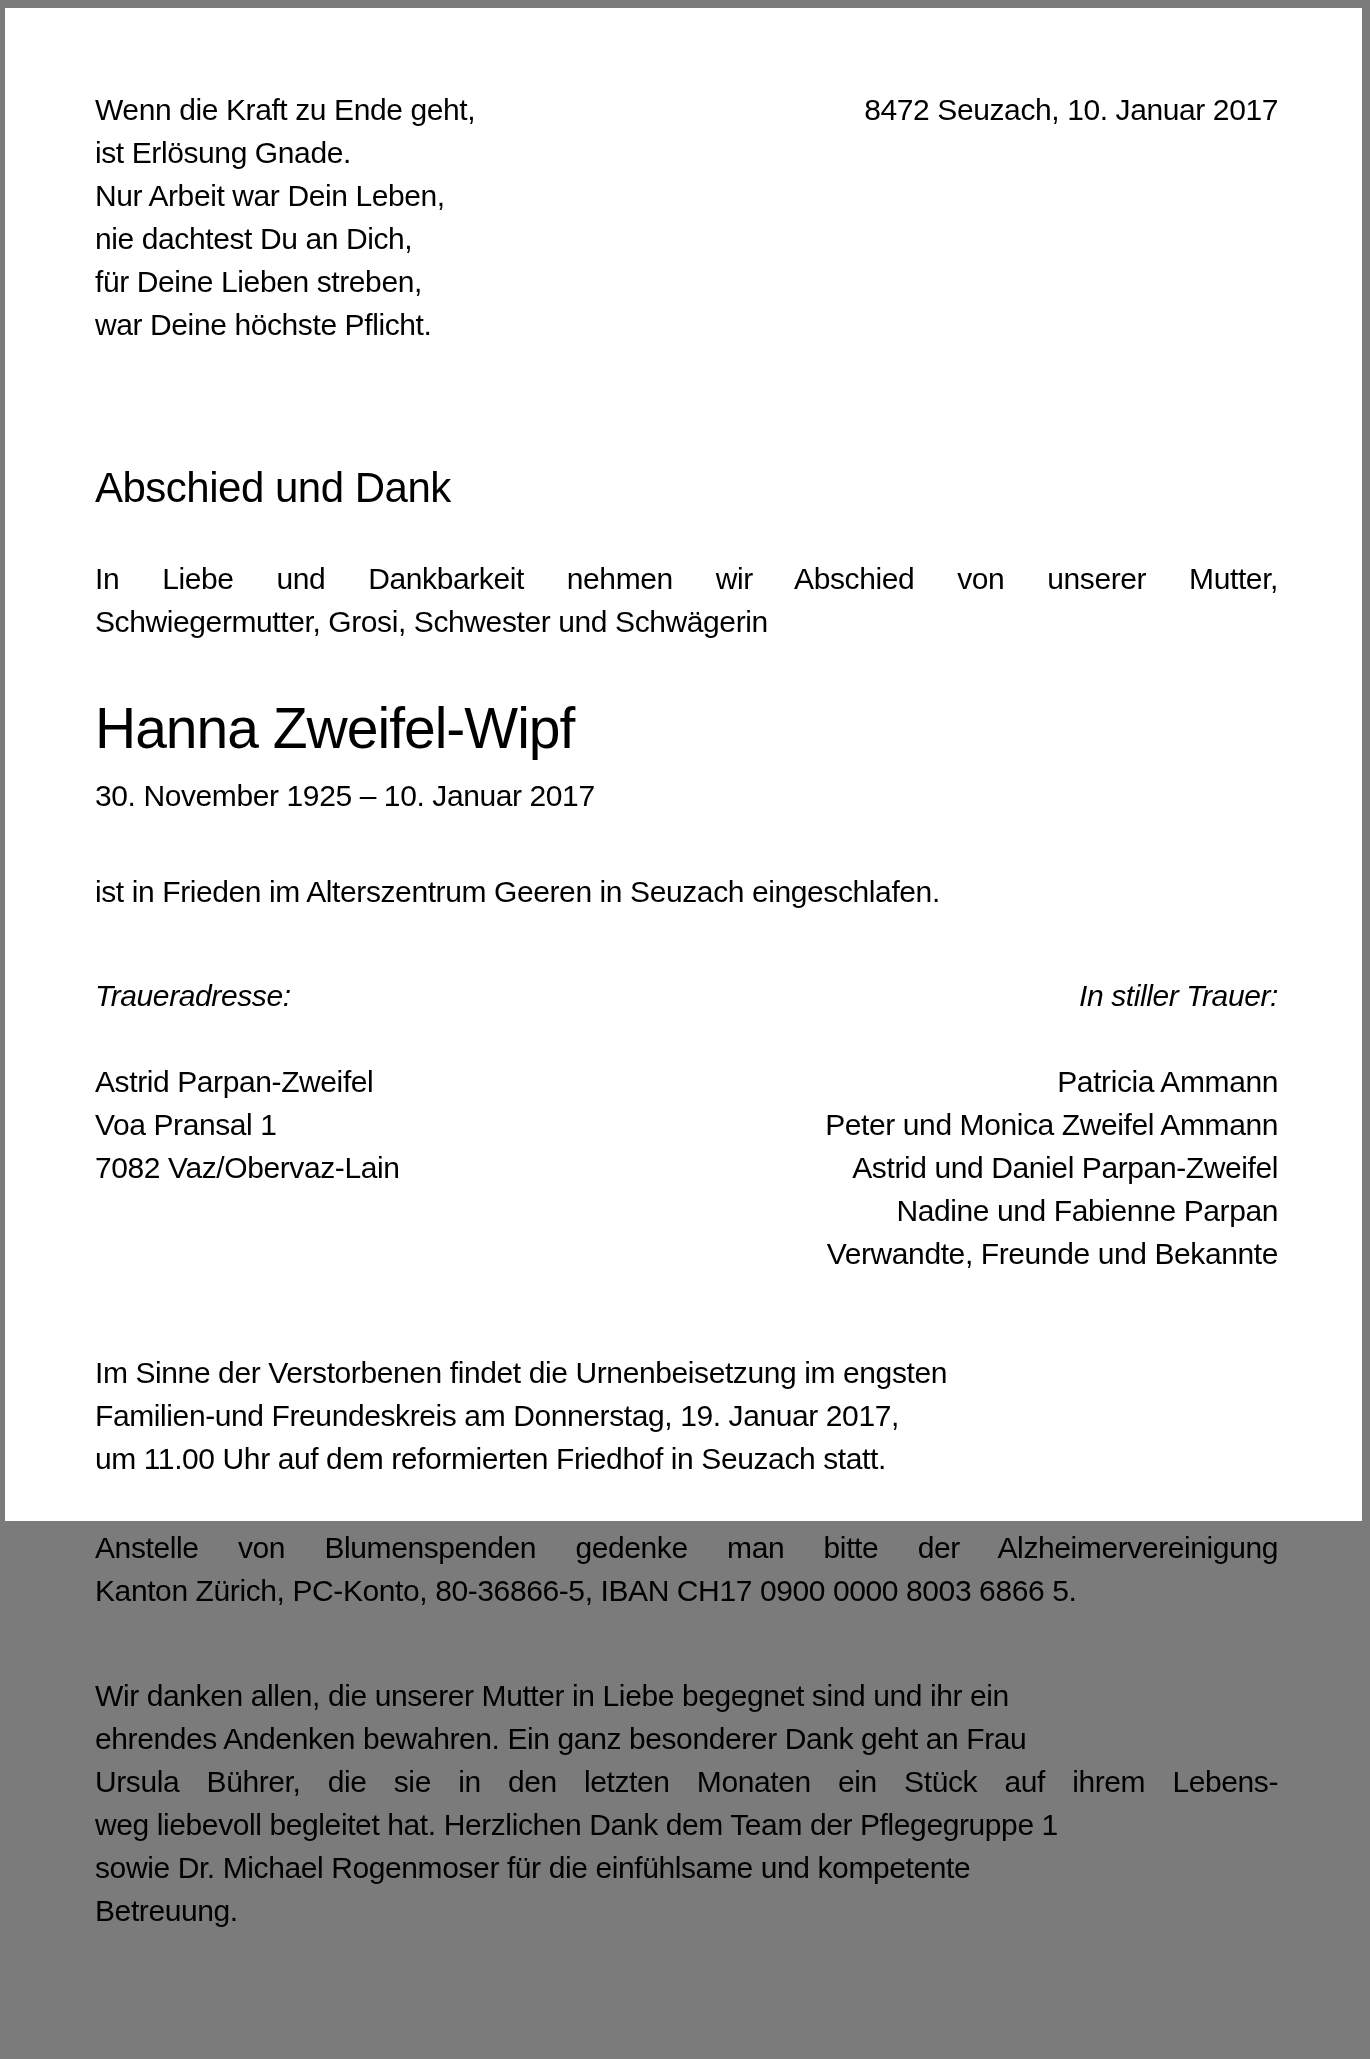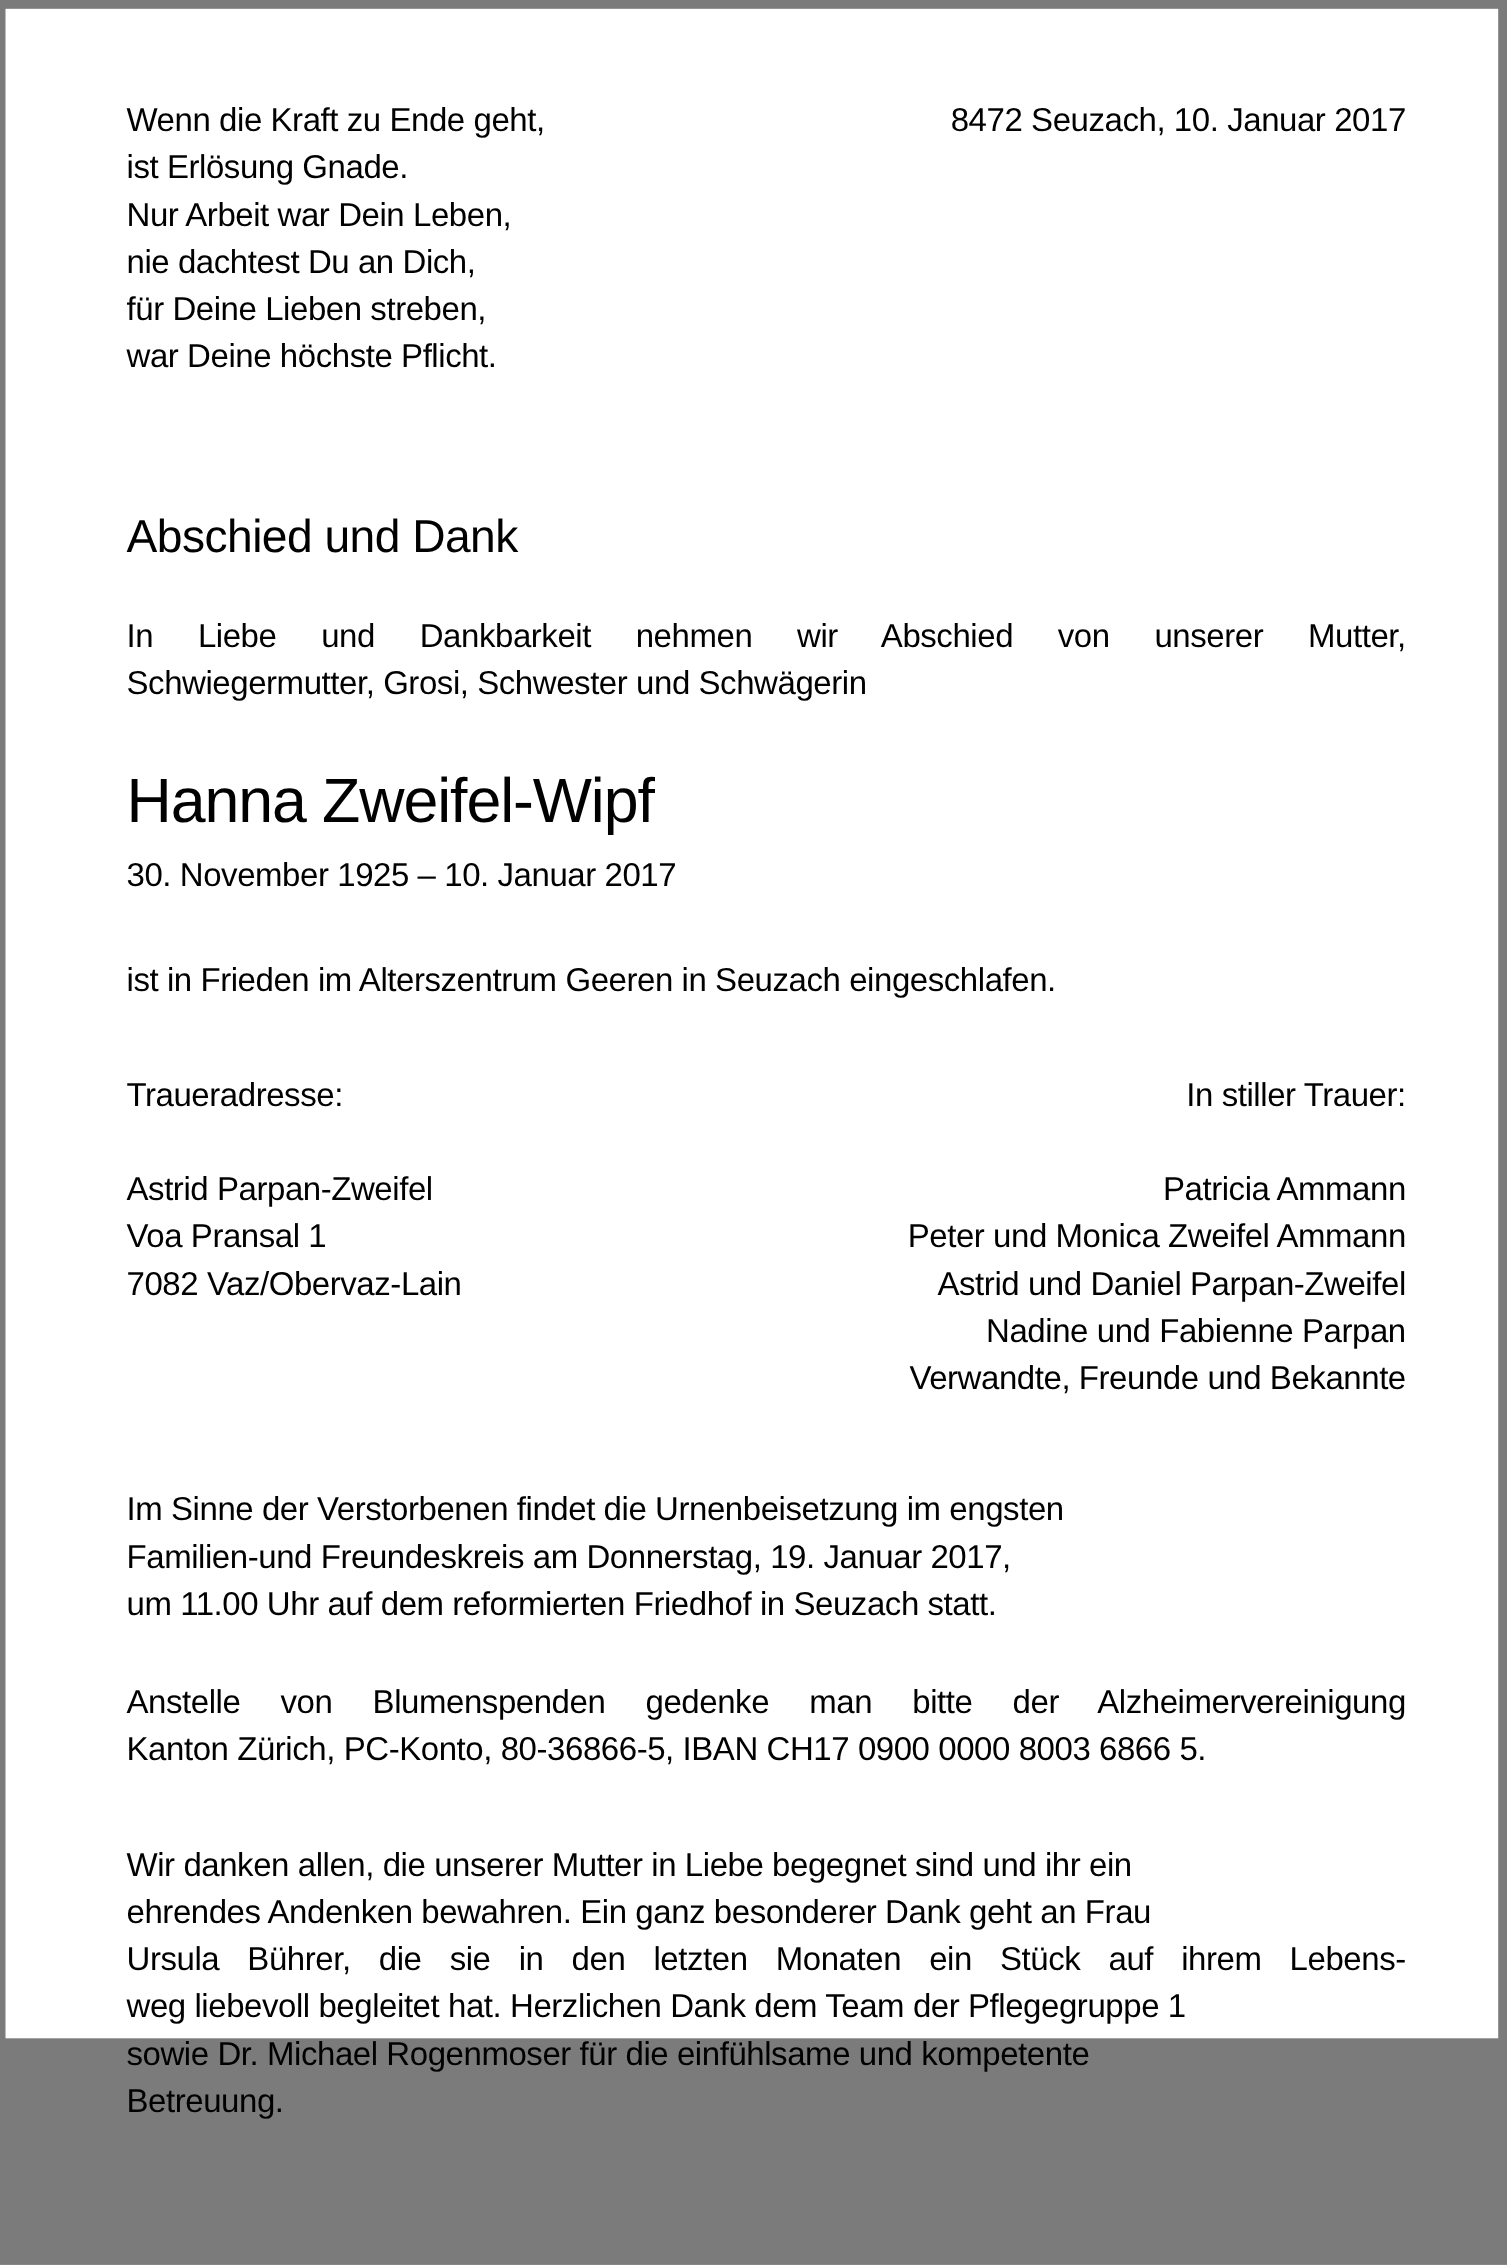--- a/index.html
+++ b/index.html
@@ -10,23 +10,22 @@
   *{margin:0;padding:0;box-sizing:border-box;}
   html,body{width:1370px;height:2059px;}
   body{
     background:var(--frame);
     font-family:"Liberation Sans","DejaVu Sans",sans-serif;
     color:var(--ink);
   }
   .page{
     position:absolute;
     top:8px;left:5px;
-    width:1357px;height:1845px;
+    width:1357px;height:1513px;
     background:var(--paper);
-    padding-left:20px;
   }
   .content{
     padding:80px 84px 0 90px;
     font-size:30px;
     line-height:43px;
     letter-spacing:-0.4px;
   }
   .line{display:block;min-height:43px;}
   .line.stretch{
     text-align:justify;
@@ -55,21 +54,21 @@
     letter-spacing:-1px;
   }
   .life-dates{margin-top:7px;}
   .par.death{margin-top:53px;}
   .columns{
     margin-top:61px;
     display:flex;
   }
   .col.left{width:583px;flex:0 0 583px;}
   .col.right{flex:1;text-align:right;}
-  .col-label{margin-bottom:43px;}
+  .col-label{margin-bottom:43px;font-style:italic;}
   .par.burial{margin-top:76px;}
   .par.donation{margin-top:46px;}
   .par.thanks{margin-top:62px;}
 </style>
 </head>
 <body>
 
 <div class="page">
   <div class="content">
 

